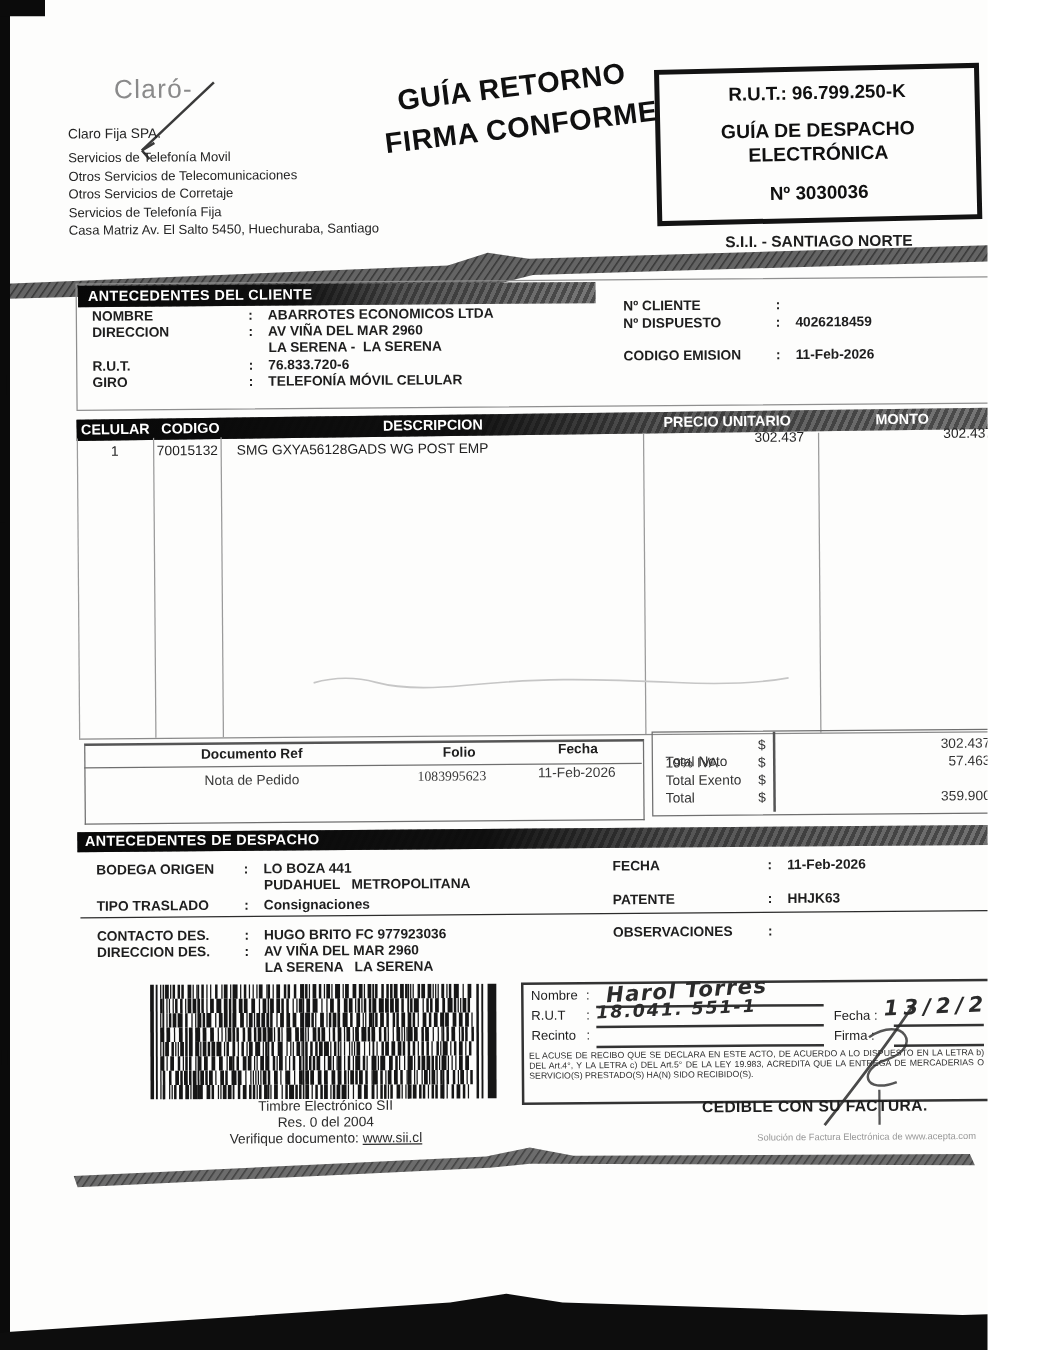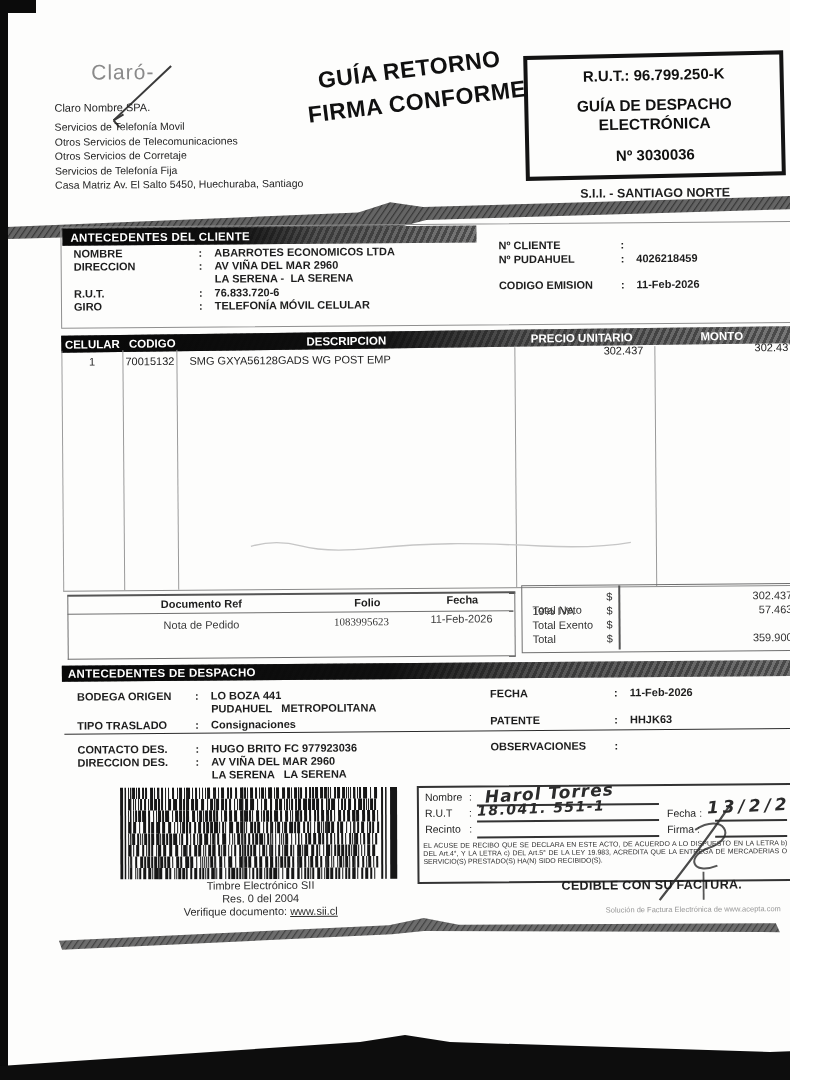--- a/index.html
+++ b/index.html
@@ -36,21 +36,21 @@
 <div class="page">
 
   <div class="doc">
 
     <div class="abs" style="left:94px;top:58px;font-size:21px;color:#8a8a8a;letter-spacing:1px;">Claró-</div>
     <svg class="abs" style="left:86px;top:52px;" width="100" height="85" viewBox="0 0 100 85">
       <path d="M 88 12 L 30 66" stroke="#3a3a3a" stroke-width="2" fill="none"></path>
       <path d="M 30 66 L 40 60 M 30 66 L 36 73" stroke="#3a3a3a" stroke-width="2" fill="none"></path>
     </svg>
 
-    <div class="abs company" style="left:57px;top:98px;font-size:11px;">Claro Nombre SPA.</div>
+    <div class="abs company" style="left:57px;top:98px;font-size:11px;">Claro Fija SPA.</div>
     <div class="abs company" style="left:57px;top:117px;">
       <div>Servicios de Telefonía Movil</div>
       <div>Otros Servicios de Telecomunicaciones</div>
       <div>Otros Servicios de Corretaje</div>
       <div>Servicios de Telefonía Fija</div>
       <div>Casa Matriz Av. El Salto 5450, Huechuraba, Santiago</div>
     </div>
 
     <div class="abs stamp" style="left:308px;top:52px;width:230px;">
       <div style="padding-left:14px;">GUÍA RETORNO</div>
@@ -101,21 +101,21 @@
         <span class="fcolon">:</span>
         <span class="fval">TELEFONÍA MÓVIL CELULAR</span>
       </div>
 
     <div class="frow" style="left:500px;top:240px;">
         <span class="flabel" style="width:122px">Nº CLIENTE</span>
         <span class="fcolon">:</span>
         <span class="fval"></span>
       </div>
     <div class="frow" style="left:500px;top:254px;">
-        <span class="flabel" style="width:122px">Nº PUDAHUEL</span>
+        <span class="flabel" style="width:122px">Nº DISPUESTO</span>
         <span class="fcolon">:</span>
         <span class="fval">4026218459</span>
       </div>
     <div class="frow" style="left:500px;top:280px;">
         <span class="flabel" style="width:122px">CODIGO EMISION</span>
         <span class="fcolon">:</span>
         <span class="fval">11-Feb-2026</span>
       </div>
 
     <div class="abs bar" style="left:62px;top:331px;width:738px;height:17px;transform:rotate(-0.3deg);">

